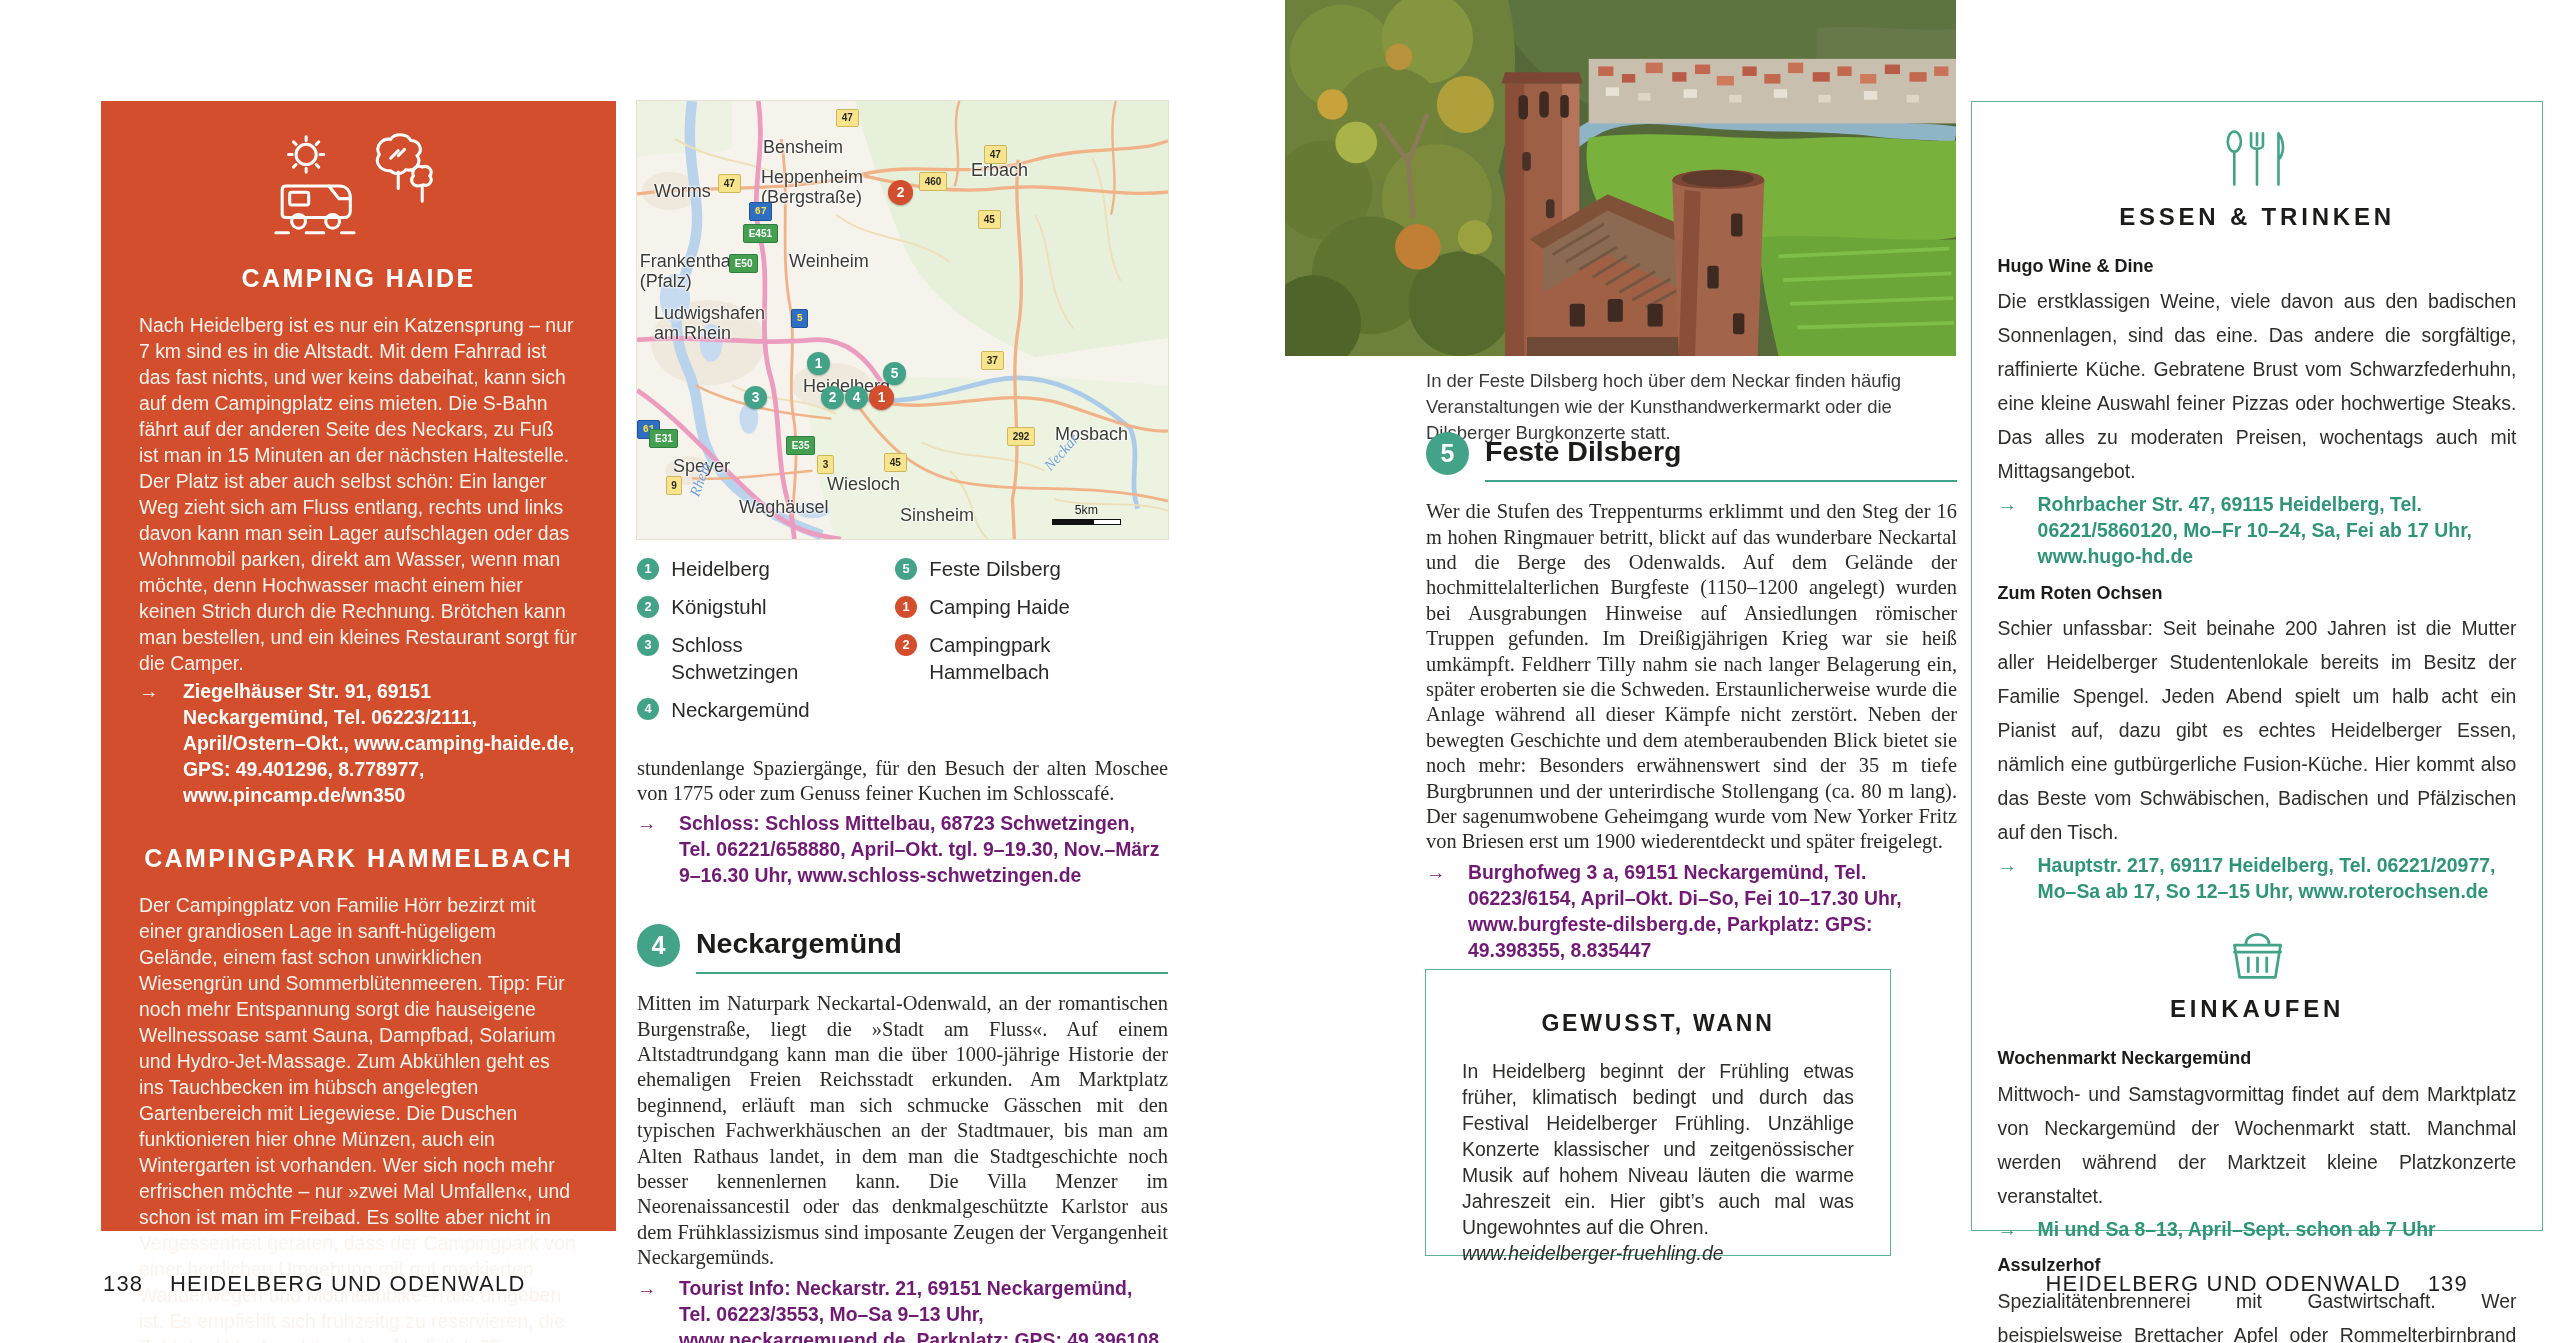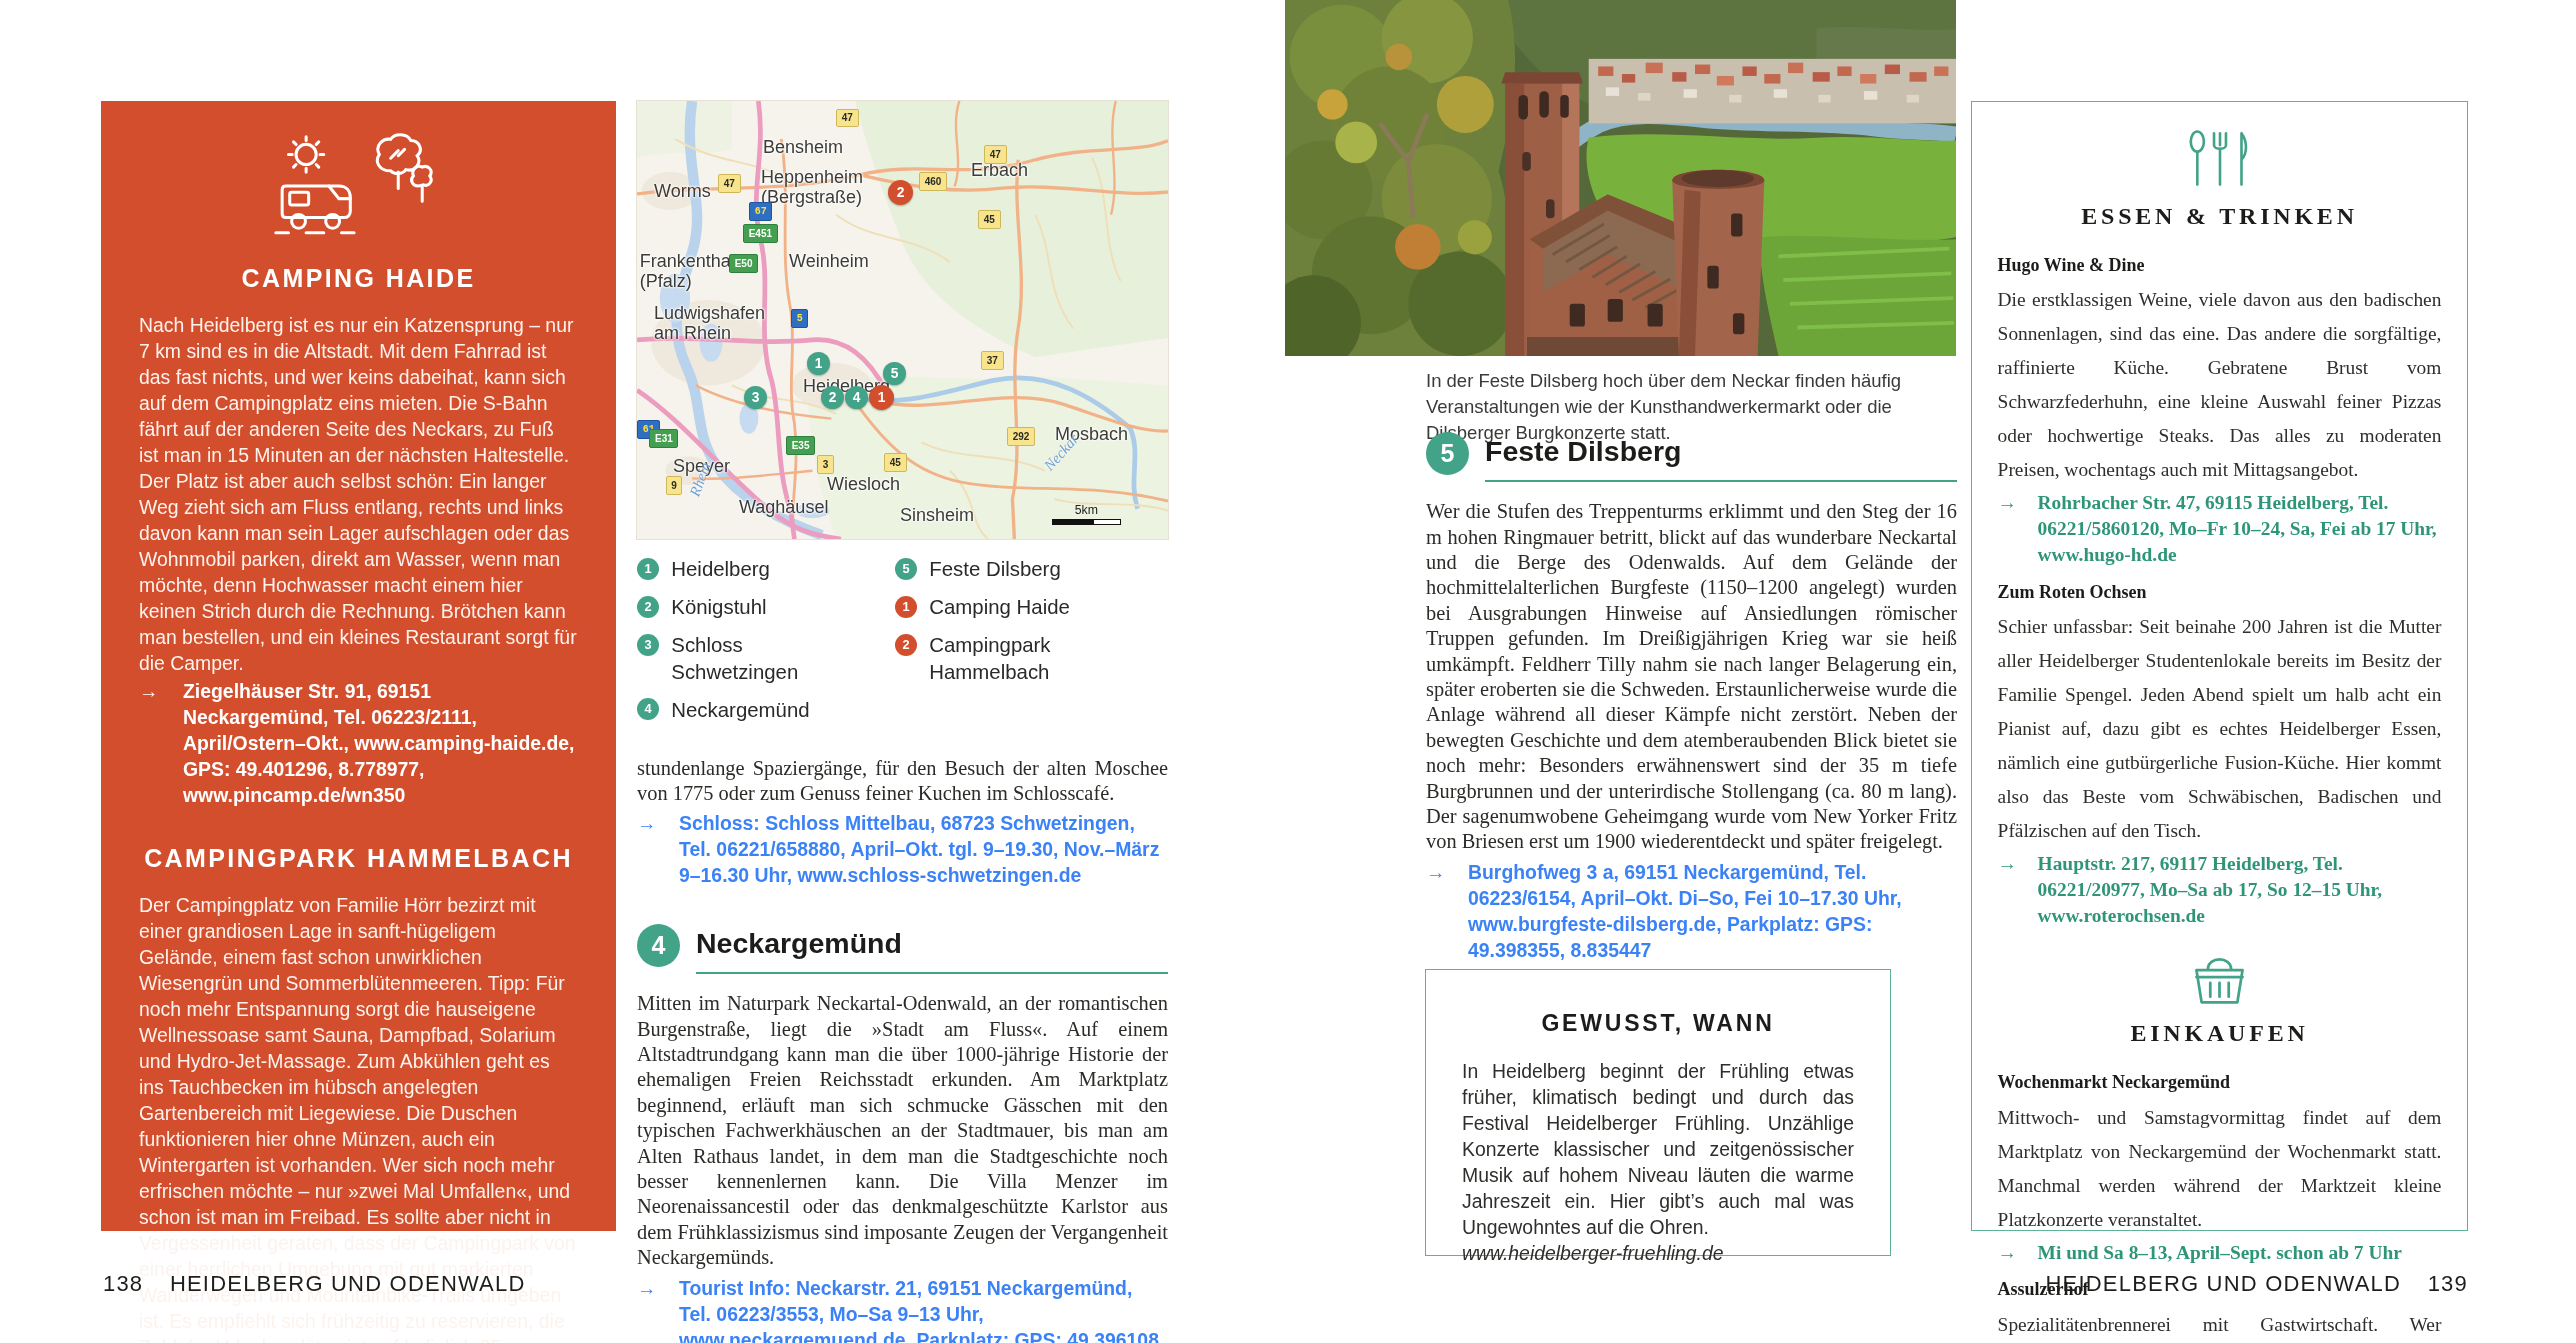--- a/index.html
+++ b/index.html
@@ -42,43 +42,43 @@
   .lcol2{width:273px;}
   .litem{display:flex;gap:12.3px;margin-bottom:11.4px;font-size:20.4px;color:#2a2a28;align-items:flex-start;}
   .lcirc{flex:0 0 auto;width:22px;height:22px;border-radius:50%;color:#fff;font-weight:bold;
          font-size:12.8px;line-height:22px;text-align:center;margin-top:1.9px;}
   .lcirc.green{background:#43a389;}
   .lcirc.red{background:#d34e2d;}
   .litem .llab{max-width:204px;line-height:26.6px;}
   
   .sbody{font-family:"Liberation Serif",serif;font-size:20.4px;line-height:25.4px;
          text-align:justify;color:#2b2b28;}
-  .gcontact{color:#3b82f6;font-weight:bold;font-size:19.4px;line-height:26px;
+  .gcontact{color:#701a75;font-weight:bold;font-size:19.4px;line-height:26px;
             padding-left:42px;text-indent:-42px;margin-top:3.8px;}
   .gcontact .arr{display:inline-block;width:42px;text-indent:0;}
   .sec{display:flex;gap:16px;align-items:flex-start;}
   .secnum{flex:0 0 auto;width:43px;height:43px;border-radius:50%;background:#43a389;color:#fff;
           font-weight:bold;font-size:25px;line-height:43px;text-align:center;}
   .sectw{flex:1;border-bottom:2.8px solid #43a389;padding-bottom:12.3px;padding-top:2.8px;}
   .sectw h3{margin:0;font-size:28.5px;font-weight:bold;color:#1c1c1a;}
   
   .photo{position:absolute;left:1285px;top:0;width:671px;height:356px;overflow:hidden;}
   .caption{position:absolute;left:1426px;top:368px;width:531px;font-size:18.5px;line-height:26px;
            color:#3a3a38;}
   .artR{position:absolute;left:1426px;top:432px;width:531px;}
   
   .gbox{position:absolute;left:1425px;top:969px;width:466px;height:287px;border:1.9px solid #5cb397;
         box-sizing:border-box;padding:34px 36px 0 36px;}
   .gbox-h{font-weight:bold;font-size:23px;letter-spacing:2.8px;text-align:center;color:#1c1c1a;
           margin:5.7px 0 21px 0;}
   .gbody{font-size:19.4px;line-height:26px;text-align:justify;color:#2e2e2b;}
   .glink{font-style:italic;font-size:19.4px;line-height:26px;color:#2e2e2b;}
   
-  .fbox{position:absolute;left:1971px;top:101px;width:497px;height:1130px;border:1.9px solid #5cb397;
-        box-sizing:border-box;padding:26.6px 25.6px 0 25.6px;font-family:Liberation Serif, serif;}
+  .fbox{position:absolute;left:1971px;top:101px;width:572px;height:1130px;border:1.9px solid #5cb397;
+        box-sizing:border-box;padding:26.6px 25.6px 0 25.6px;}
   .fbox-icon{display:flex;justify-content:center;}
   .fbox-h{font-weight:bold;font-size:24px;letter-spacing:3.8px;text-align:center;color:#1c1c1a;
           margin:13.3px 0 0 0;}
   .fsub{font-weight:bold;font-size:18px;text-align:left;color:#1c1c1a;margin:25px 0 7.6px 0;}
   .fbody{font-size:19.4px;line-height:34px;text-align:justify;color:#2e2e2b;}
   .fcontact{color:#2f9579;font-weight:bold;font-size:19.4px;line-height:26px;
             padding-left:40px;text-indent:-40px;margin-top:2.8px;}
   .fcontact .arr{display:inline-block;width:40px;text-indent:0;}
   
   .footer{position:absolute;top:1271px;font-size:22px;letter-spacing:1.2px;color:#1d1d1b;

